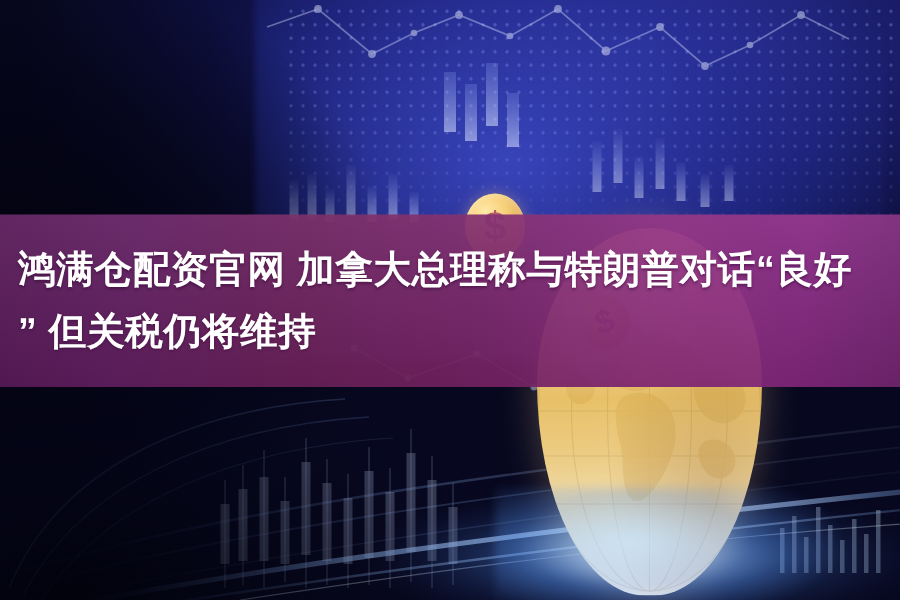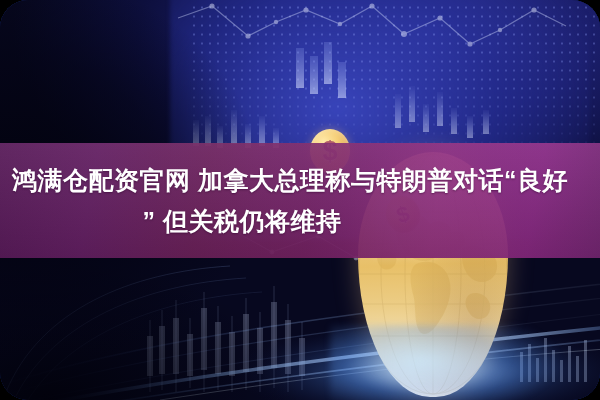--- a/index.html
+++ b/index.html
@@ -7,21 +7,20 @@
     padding: 0;
     background: #000;
   }
   #stage {
     position: relative;
     width: 600px;
     height: 400px;
     overflow: hidden;
     font-family: "Liberation Sans", "DejaVu Sans", sans-serif;
     background: #1d4ed8;
-    border-radius: 28px;
   }
 
   
   .bg-base {
     position: absolute;
     inset: 0;
     background:
       radial-gradient(ellipse 70% 55% at 72% 8%, #2b2f8f 0%, #1b1e6b 38%, #0d0f3d 70%, #07081f 100%),
       linear-gradient(180deg, #0a0b2c 0%, #12145a 28%, #0c0e3a 60%, #05061a 100%);
   }
@@ -94,21 +93,21 @@
   .hl-line {
     color: #ffffff;
     font-size: 25px;
     line-height: 41px;
     font-weight: bold;
     letter-spacing: 0.5px;
     white-space: nowrap;
     text-shadow: 0 1px 2px rgba(40,0,40,0.45);
   }
   .hl-line.l1 { text-align: left; }
-  .hl-line.l2 { text-align: center; padding-right: 118px; }
+  .hl-line.l2 { text-align: left; padding-right: 118px; }
 
   
   .coin {
     position: absolute;
     border-radius: 50%;
     background:
       radial-gradient(circle at 34% 28%, #ffe9a8 0%, #f6cf77 34%, #e0a95a 62%, #c98b44 85%, #b5773a 100%);
     box-shadow: 0 0 10px rgba(255,200,120,0.35), inset 0 0 6px rgba(255,255,255,0.45);
     display: flex;
     align-items: center;

